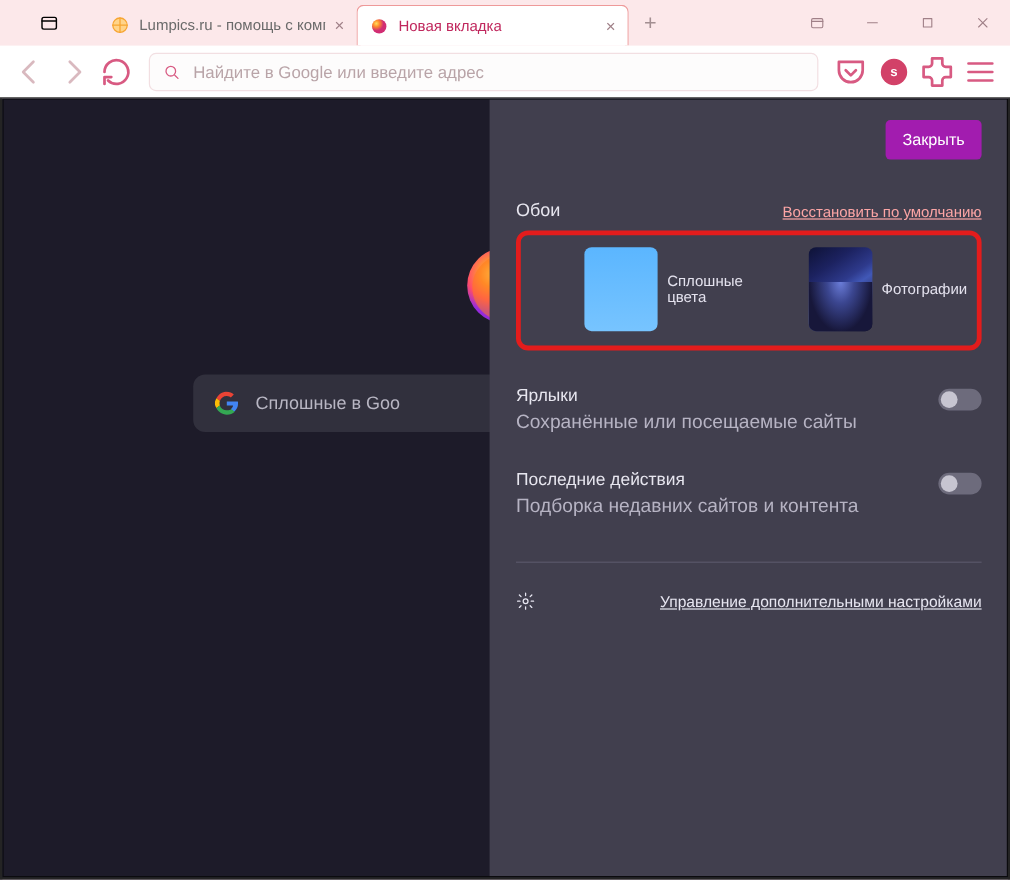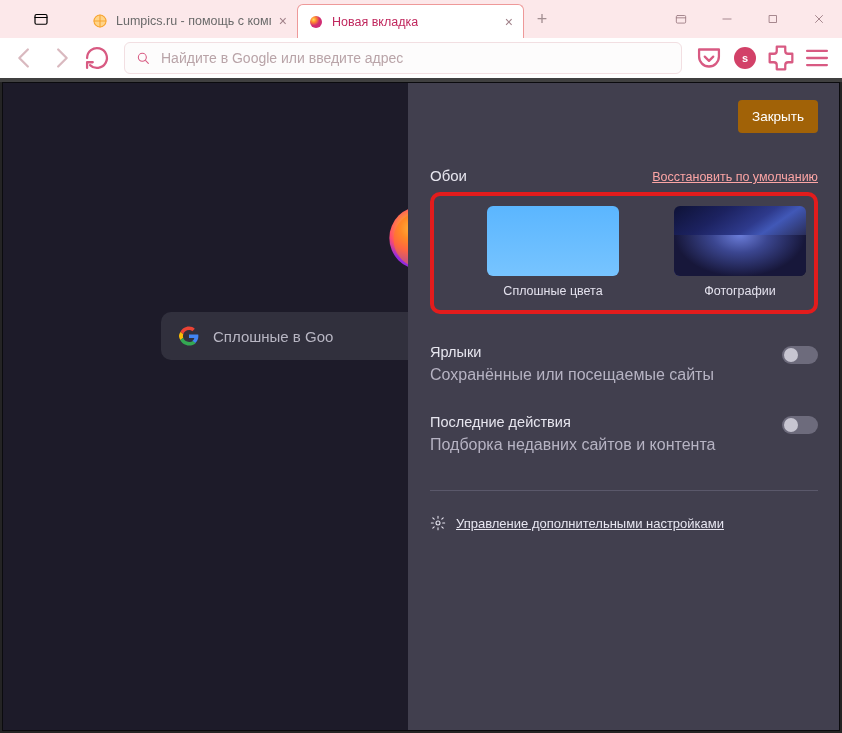--- a/index.html
+++ b/index.html
@@ -14,62 +14,62 @@
 .tab .tab-label { white-space:nowrap; overflow:hidden; }
 .tab.inactive { width:215px; }
 .tab.active { width:227px; background:#fff; border:1px solid #e99; border-bottom:none; color:#c0275d; }
 .tab .tab-close { margin-left:auto; font-size:14px; color:#a08088; cursor:pointer; }
 .new-tab { width:36px; display:flex; align-items:center; justify-content:center; color:#a38f92; font-size:18px; }
 .spacer { flex:1; }
 .win-icon { width:46px; display:flex; align-items:center; justify-content:center; color:#a08088; }
 .win-icon svg { width:14px; height:14px; }
 
 
-.toolbar { height:44px; background:#fff; display:flex; align-items:center; padding:0 8px; gap:2px; border-bottom:4px solid #404040; }
+.toolbar { height:44px; background:#fff; display:flex; align-items:center; padding:0 8px; gap:2px; border-bottom:1px solid #404040; }
 .tbtn { width:34px; height:34px; display:flex; align-items:center; justify-content:center; border-radius:6px; color:#d85a82; }
 .tbtn.dim { color:#d9b9bf; }
 .urlbar { flex:1; height:32px; margin:0 8px; border-radius:6px; background:#fdfcfc; border:1px solid #f2dfe2; display:flex; align-items:center; padding:0 10px; gap:10px; color:#a89297; font-size:14px; }
 .urlbar input { flex:1; border:none; outline:none; background:transparent; font-size:14px; color:#333; }
 .urlbar input::placeholder { color:#b9a4a8; }
 .avatar { width:22px; height:22px; border-radius:50%; background:#d24168; color:#fff; display:flex; align-items:center; justify-content:center; font-size:11px; font-weight:600; }
 
 
 .content { position:absolute; top:82px; left:0; right:0; bottom:0; background:#1d1b29; overflow:hidden; border:2px solid #242424; border-top:none;}
 .content-outline { position:absolute; inset:0; border:1px solid #0b0b0e; pointer-events:none;}
 
 .newtab-bg { position:absolute; inset:0; display:flex; flex-direction:column; align-items:center; padding-top:120px; }
 .ff-logo { width:72px; height:72px; margin-bottom:38px; }
 .searchbox { width:520px; max-width:84%; height:48px; background:#31303d; border-radius:10px; display:flex; align-items:center; padding:0 18px; gap:14px; color:#b8b6c3; font-size:15px; }
 .g-favicon { width:20px; height:20px; }
 
 
 .panel { position:absolute; top:0; right:0; bottom:0; width:432px; background:#413f4e; color:#e7e6ef; padding:18px 22px 22px 22px; overflow:auto; }
 .panel .close-row { display:flex; justify-content:flex-end; margin-bottom:34px;}
-.close-btn { background:#a16207; border:none; color:#fff; padding:9px 14px; border-radius:4px; font-size:13.5px; cursor:pointer; }
+.close-btn { background:#a21caf; border:none; color:#fff; padding:9px 14px; border-radius:4px; font-size:13.5px; cursor:pointer; }
 .section-head { display:flex; justify-content:space-between; align-items:flex-end; margin-bottom:8px; }
 .section-head h3 { font-size:15px; font-weight:400;text-align:center; }
 .section-head a { color:#fca5a5; font-size:12.5px; text-decoration:underline; }
 .wallpapers { border:4px solid #e31c1c; border-radius:10px; padding:10px 8px 12px 8px; display:flex; gap:10px; }
-.wp-item { flex:1; display:flex; flex-direction:column; align-items:center; gap:8px; cursor:pointer;padding-left:45px; }
+.wp-item { flex:1; display:flex; flex-direction:row; align-items:center; gap:8px; cursor:pointer;padding-left:45px; }
 .wp-thumb { width:100%; height:70px; border-radius:6px; }
 .wp-thumb.solid { background:linear-gradient(180deg,#5bb6ff 0%,#77c4ff 100%); }
 .wp-thumb.abstract { background:radial-gradient(circle at 80% 30%,#58e2e7 0%,#3ebad0 35%,#2aa5c7 55%,#1b89b8 100%); position:relative; overflow:hidden;}
 .wp-thumb.abstract::after{content:"";position:absolute;right:-20%;top:-30%;width:120%;height:160%;border-radius:50%;background:radial-gradient(circle,#7af0f3 0%,rgba(122,240,243,0) 60%);}
 .wp-thumb.photo { background:linear-gradient(145deg,#0e1236 0%,#1c2260 25%,#2e3a8c 45%,#4158b7 55%,#2a2d57 75%,#0d0f24 100%); position:relative; overflow:hidden;}
 .wp-thumb.photo::before{content:"";position:absolute;left:0;right:0;top:42%;height:60%;background:radial-gradient(ellipse at 50% 0%,#6b7dd9 0%,#3b4690 30%,#17173a 70%);}
 .wp-label { font-size:12.5px; color:#e4e2ee; }
 
 .setting-row { margin-top:30px; display:flex; justify-content:space-between; align-items:flex-start; gap:4px; }
 .setting-row .texts h4 { font-size:14.5px; font-weight:400; margin-bottom:6px; }
 .setting-row .texts p { font-size:16px; color:#b6b3c3; }
 .toggle { width:36px; height:18px; border-radius:10px; background:#6d6b7c; position:relative; flex:none; margin-top:2px; cursor:pointer;}
 .toggle::after { content:""; position:absolute; left:2px; top:2px; width:14px; height:14px; border-radius:50%; background:#c7c5d1; }
 
 .divider { border:none; border-top:1px solid #5a586a; margin:36px 0 24px; }
-.more-link { display:flex; align-items:center; gap:10px; font-size:13px; color:#e7e6f1; text-decoration:underline; cursor:pointer;}
+.more-link { display:flex; align-items:center; gap:10px; font-size:13px; color:#e7e6f1; text-decoration:underline; cursor:pointer;justify-content:space-between;}
 .more-link svg { width:16px; height:16px; flex:none; }
 
 svg { stroke:currentColor; fill:none; stroke-width:1.6; stroke-linecap:round; stroke-linejoin:round; }
 </style>
 </head>
 <body>
 
 <div class="titlebar">
   <div class="recent-tabs-btn">
     <svg viewBox="0 0 24 24">

